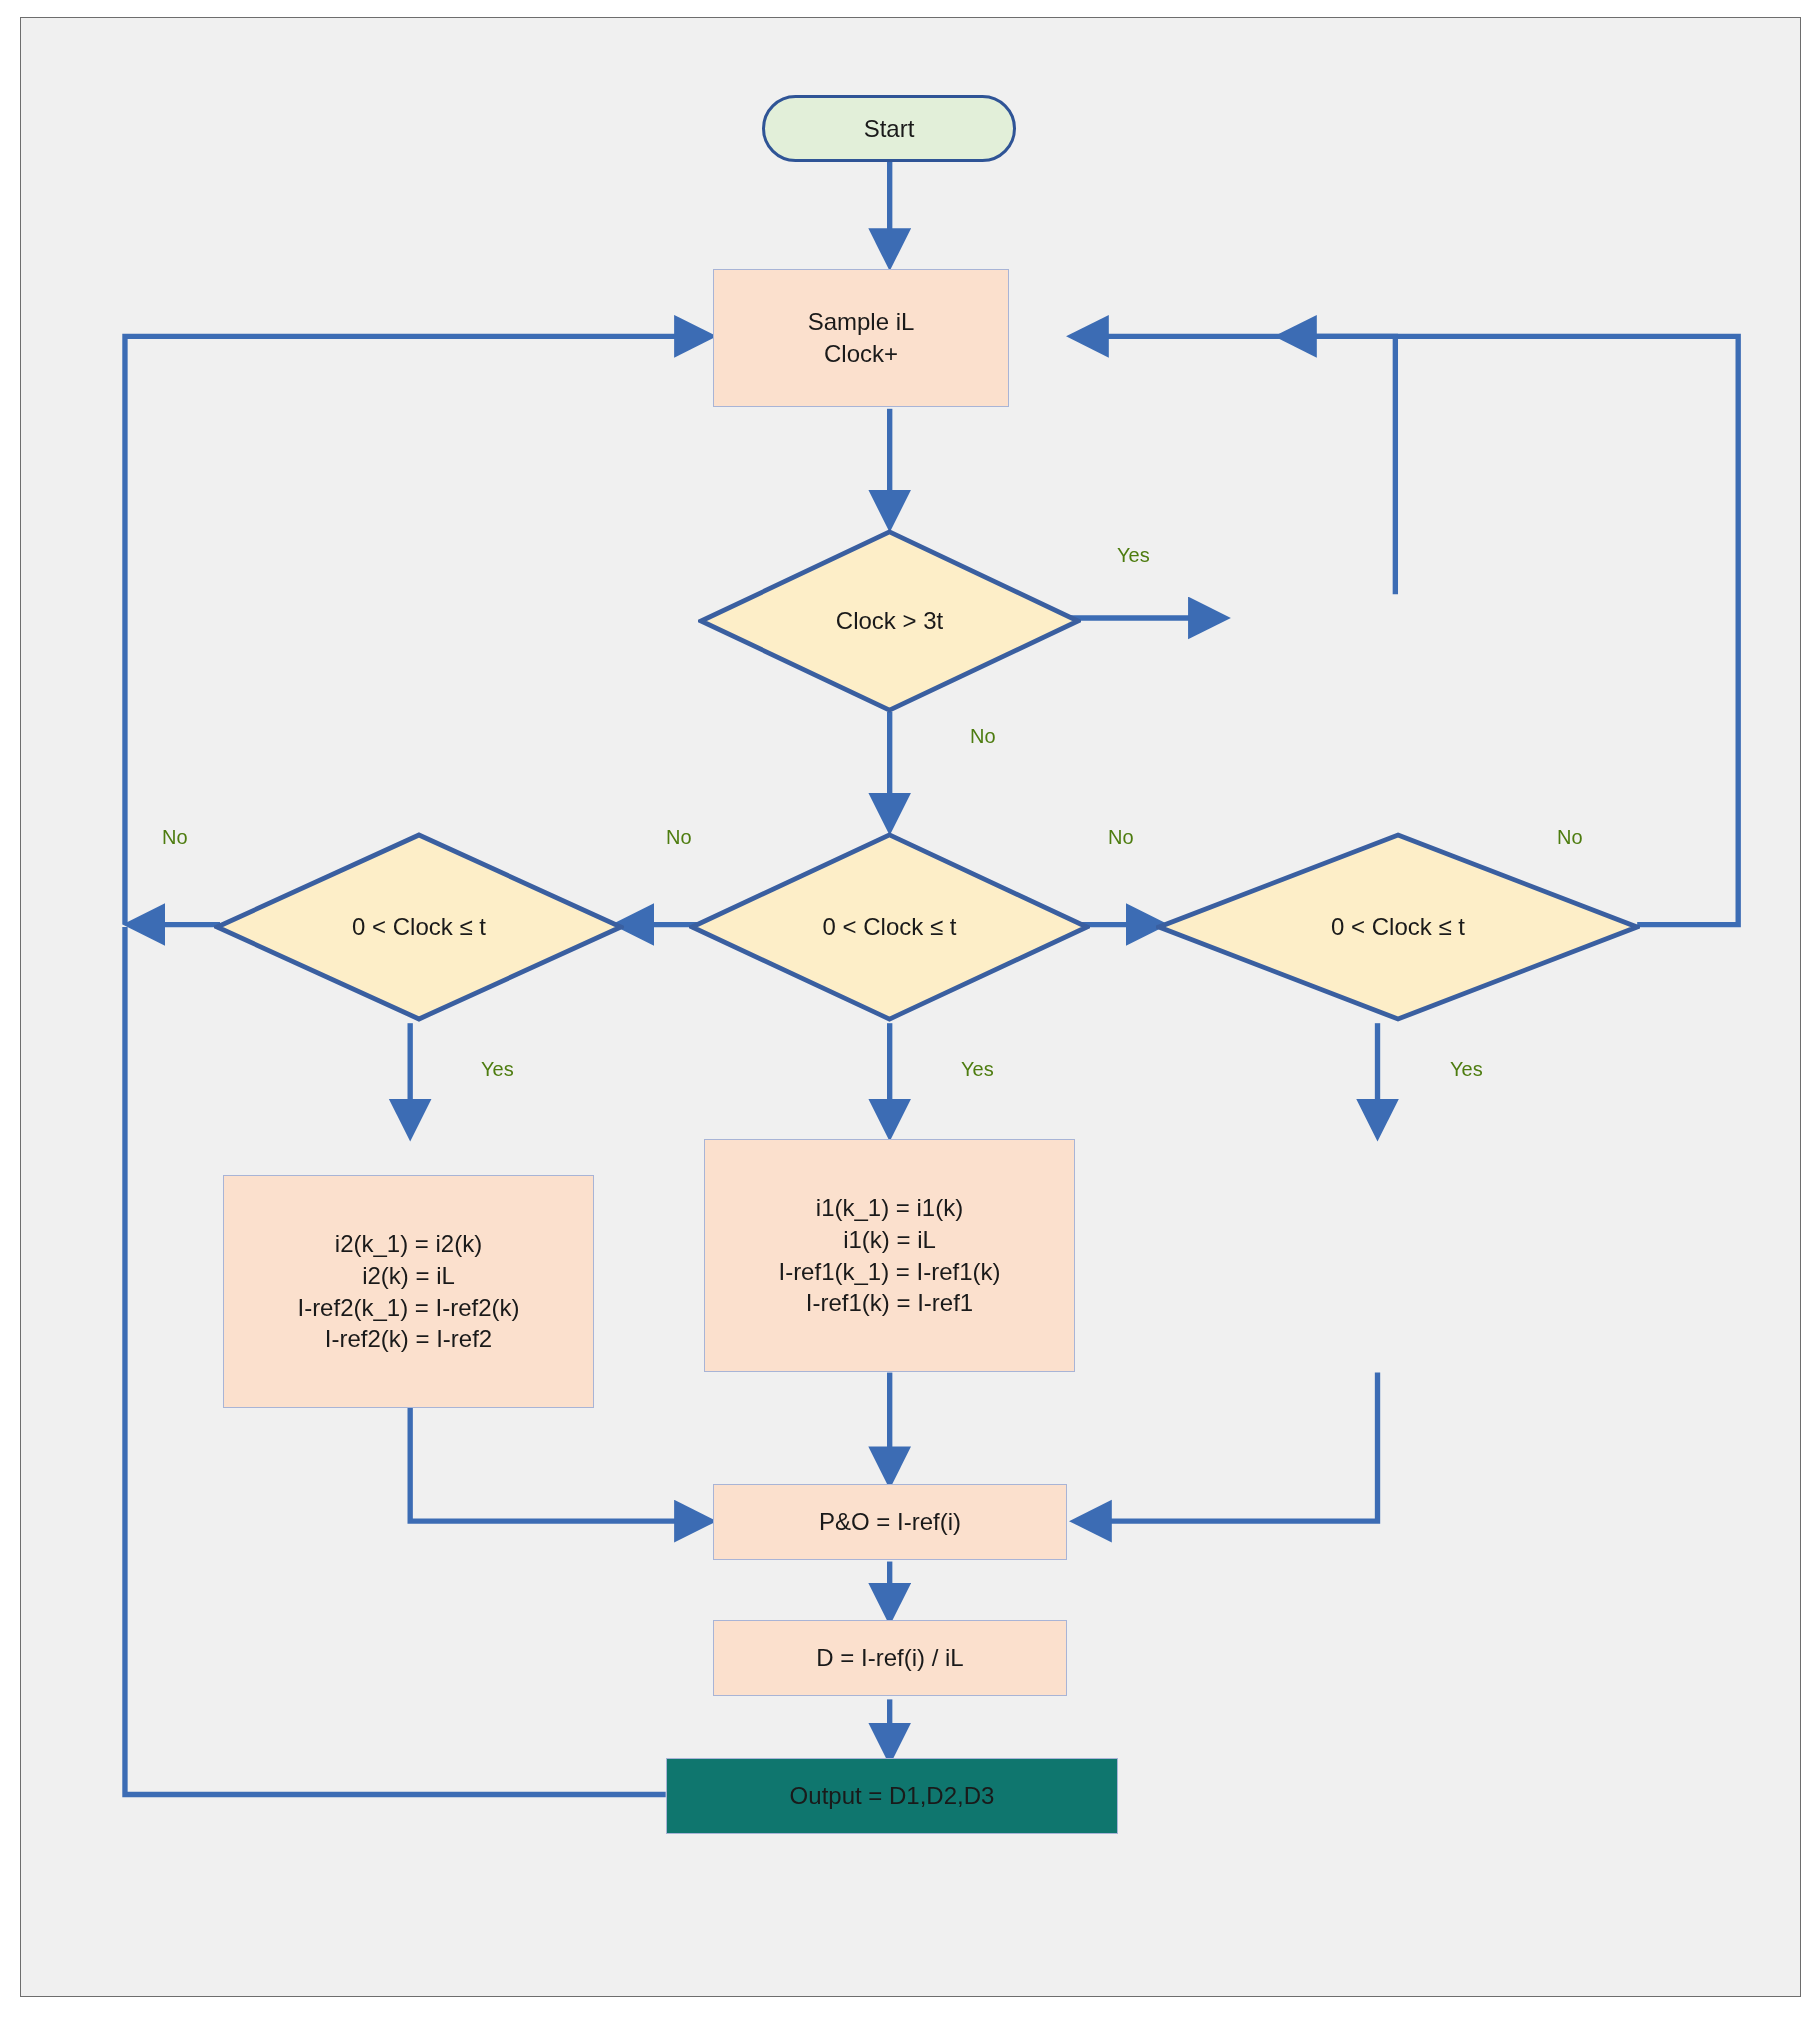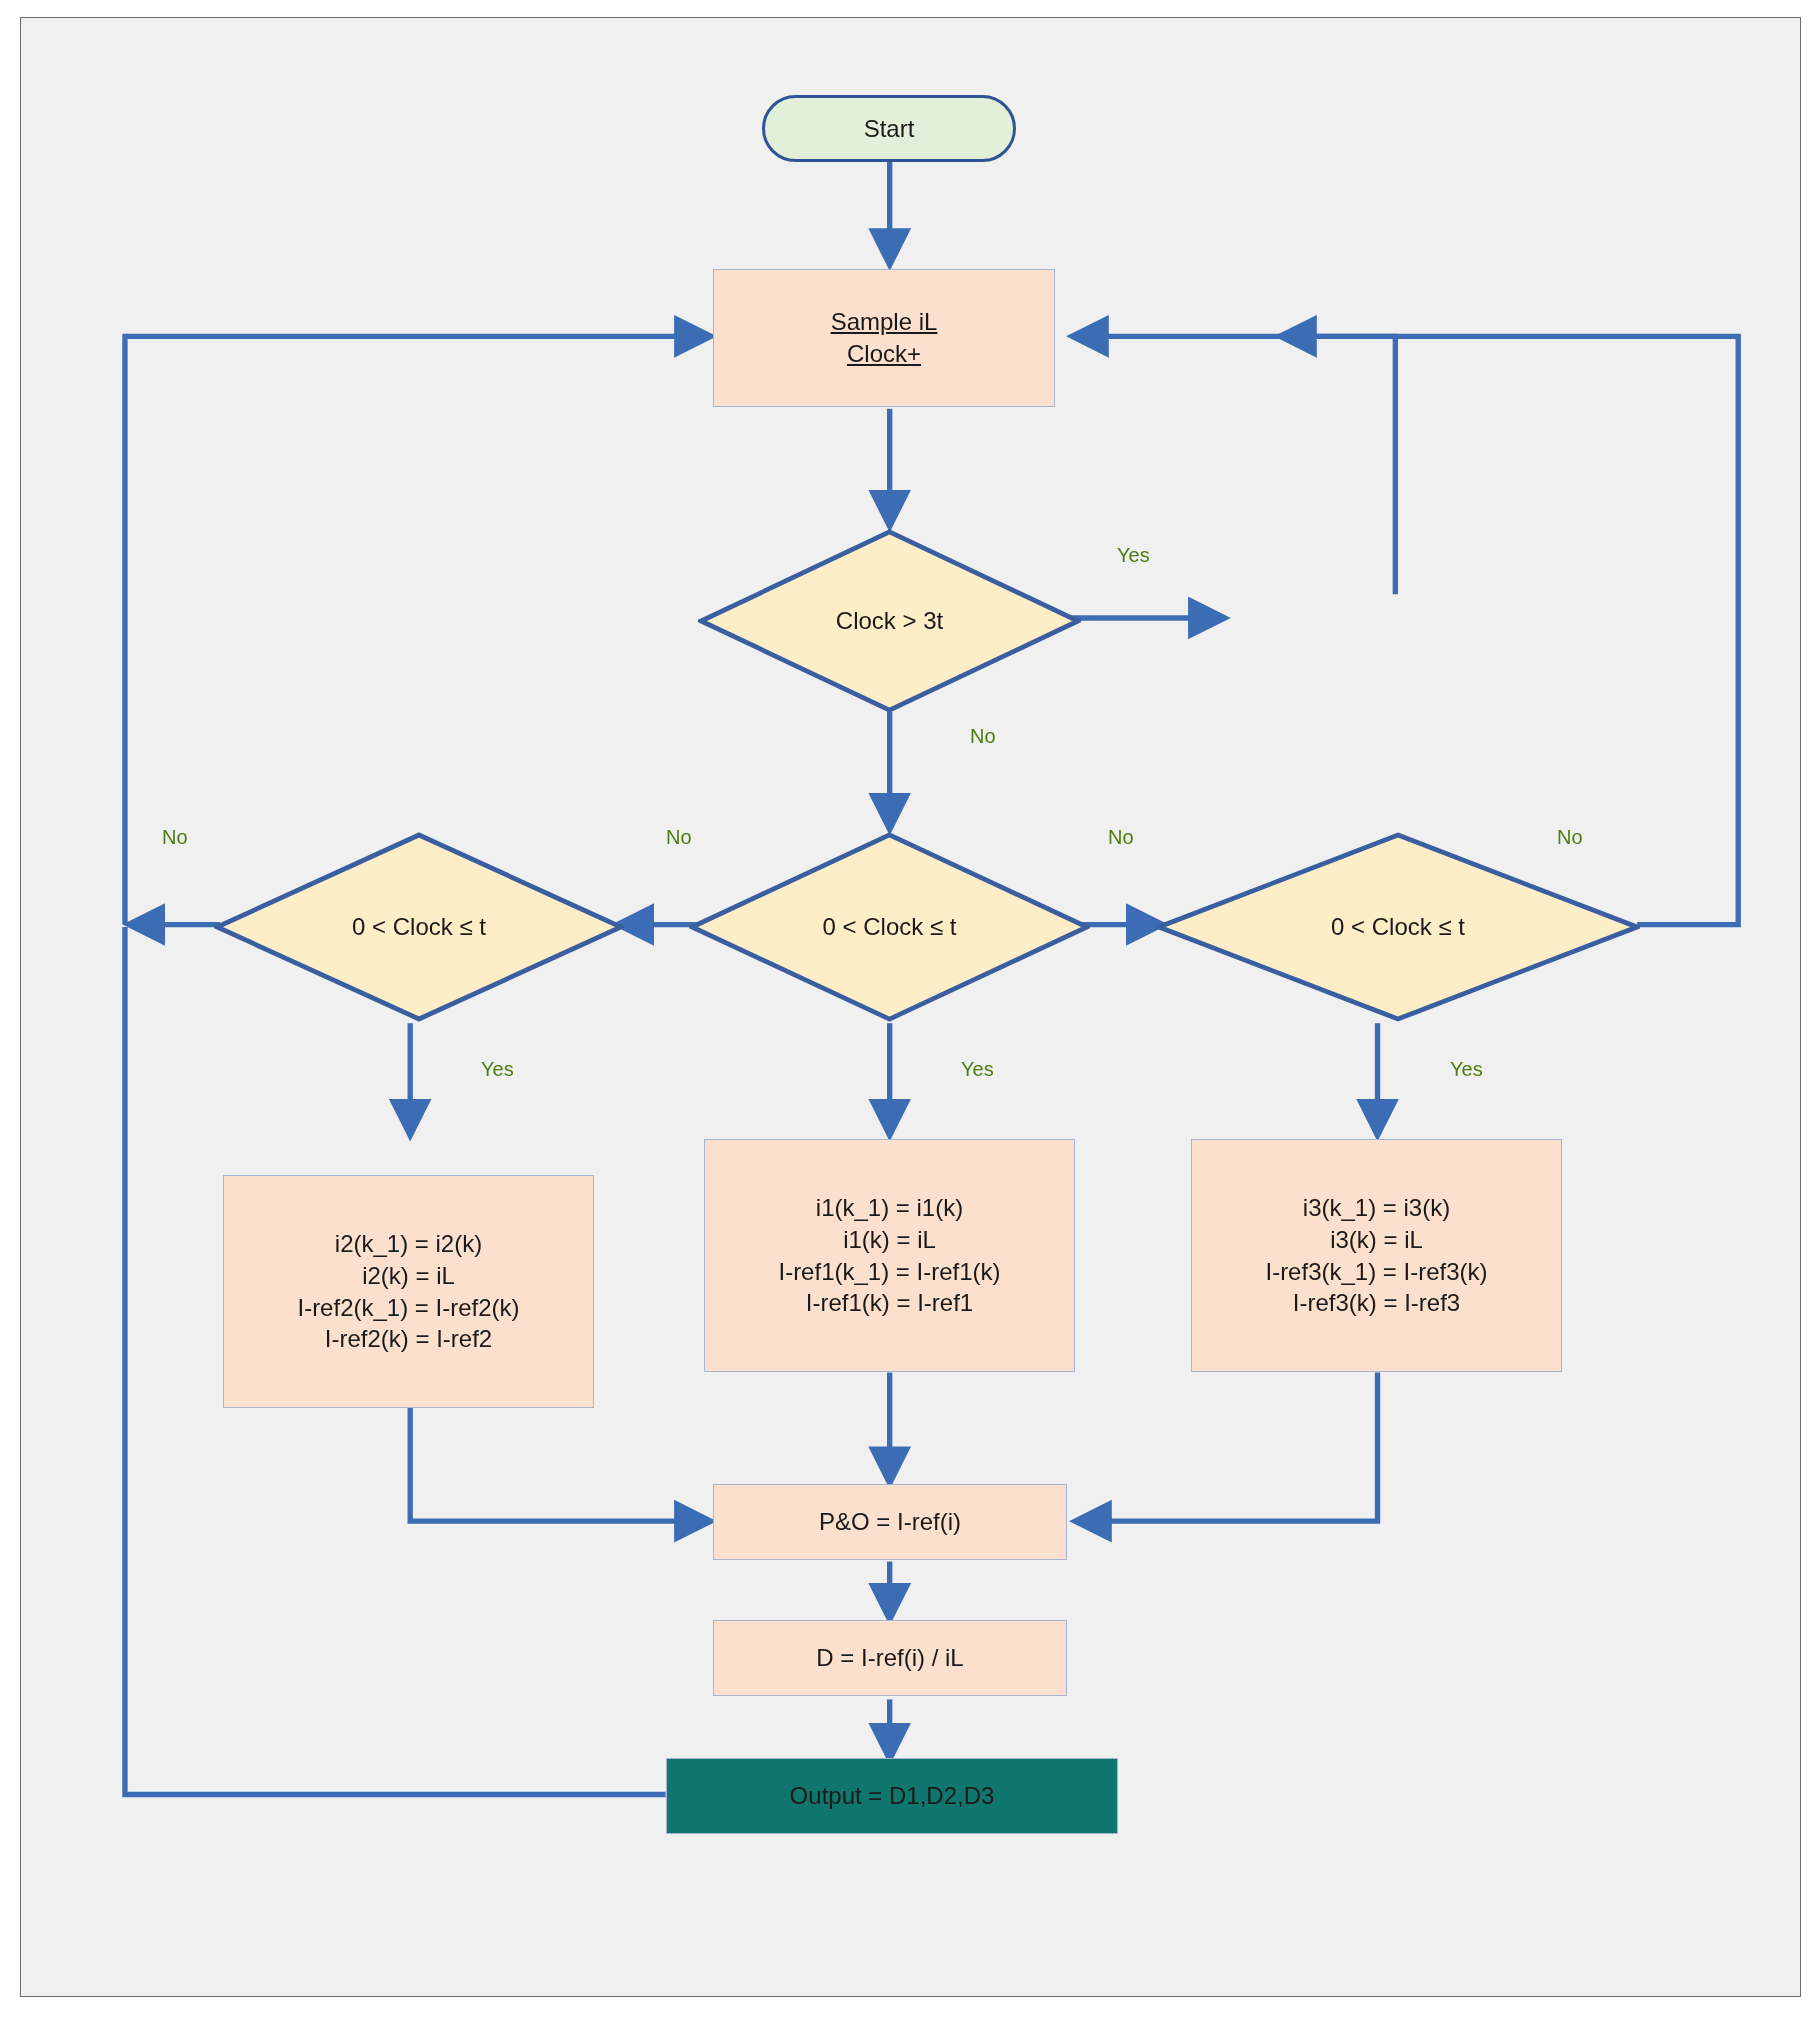--- a/index.html
+++ b/index.html
@@ -133,21 +133,21 @@
 
     <g stroke="#3c6cb4" stroke-width="9" fill="none">
       <path d="M1120,3020 L210,3020 L210,1560"></path>
     </g>
   </svg>
 
   <div class="node terminal-start" style="left:762px; top:95px; width:254px; height:67px;">
     <span>Start</span>
   </div>
 
-  <div class="node proc" style="left:713px; top:269px; width:342px; height:138px; flex-direction:column;text-decoration:underline;">
+  <div class="node proc" style="left:713px; top:269px; width:296px; height:138px; flex-direction:column;">
     <span>Sample iL</span>
     <span>Clock+</span>
   </div>
 
   <div class="decision-wrap" style="left:698px; top:529px; width:383px; height:184px;">
     <svg width="383" height="184" viewBox="0 0 645 310" xmlns="http://www.w3.org/2000/svg">
       <polygon points="322.5,5 640,155 322.5,305 5,155" fill="#fdeec8" stroke="#3a5fa0" stroke-width="8"></polygon>
     </svg>
     <div class="decision-label">Clock &gt; 3t</div>
   </div>
@@ -181,26 +181,20 @@
     <span>I-ref2(k) = I-ref2</span>
   </div>
 
   <div class="node proc" style="left:704px; top:1139px; width:371px; height:233px; flex-direction:column;">
     <span>i1(k_1) = i1(k)</span>
     <span>i1(k) = iL</span>
     <span>I-ref1(k_1) = I-ref1(k)</span>
     <span>I-ref1(k) = I-ref1</span>
   </div>
 
-  <div class="node proc" style="left:1191px; top:1139px; width:371px; height:233px; flex-direction:column;">
-    <span>i3(k_1) = i3(k)</span>
-    <span>i3(k) = iL</span>
-    <span>I-ref3(k_1) = I-ref3(k)</span>
-    <span>I-ref3(k) = I-ref3</span>
-  </div>
 
   <div class="node proc" style="left:713px; top:1484px; width:354px; height:76px;">
     <span>P&amp;O = I-ref(i)</span>
   </div>
 
   <div class="node proc" style="left:713px; top:1620px; width:354px; height:76px;">
     <span>D = I-ref(i) / iL</span>
   </div>
 
   <div class="node terminal-out" style="left:666px; top:1758px; width:452px; height:76px;">

